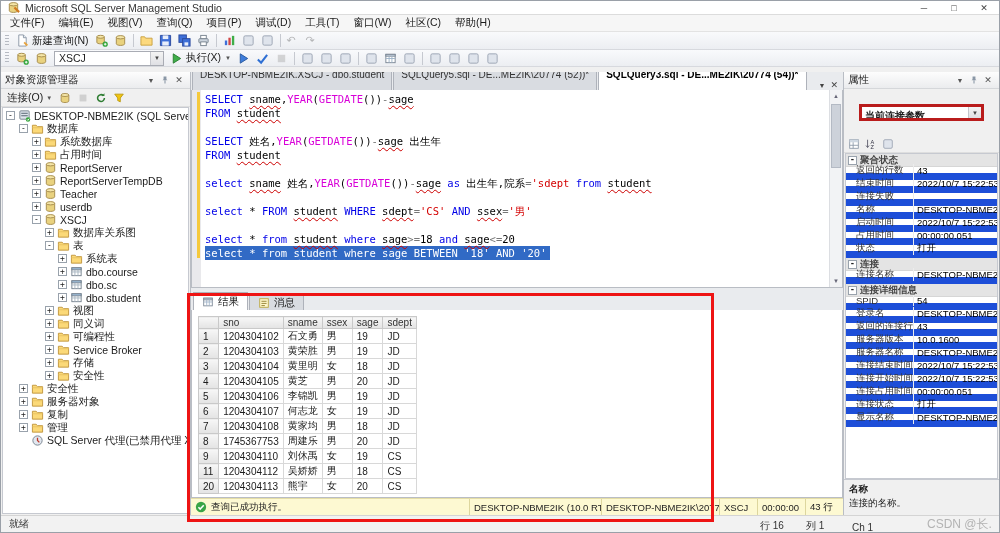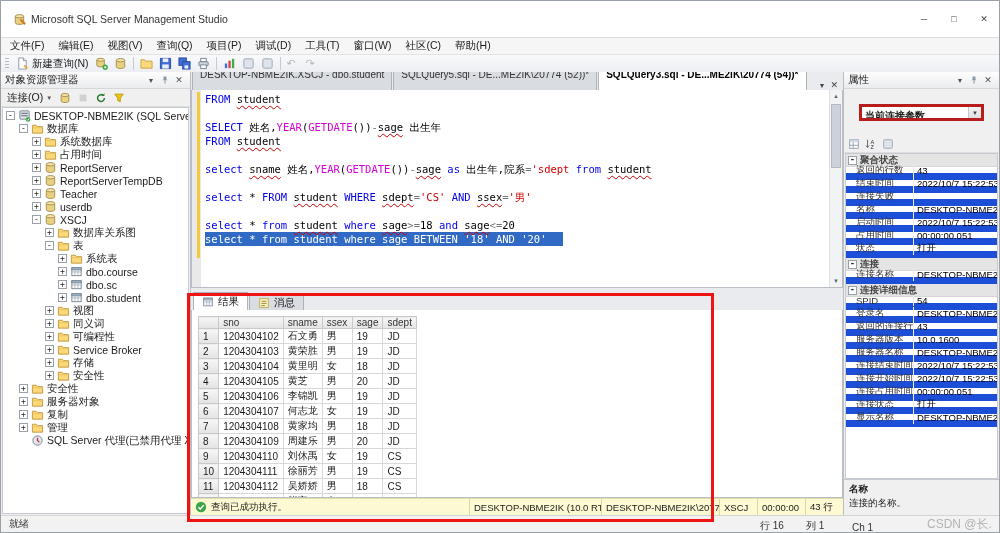--- a/index.html
+++ b/index.html
@@ -1,19 +1,19 @@
 <!DOCTYPE html>
 <html><head>
 <meta charset="utf-8">
 <style>
 *{margin:0;padding:0;box-sizing:border-box}
 html,body{width:1000px;height:533px;overflow:hidden;font-family:"Liberation Sans",sans-serif;font-size:11px;color:#1b1b1b;background:#fff}
 .app{position:relative;width:1000px;height:533px;background:#f0f0f0;border:1px solid #9aa0a8}
 
-.titlebar{height:37px;background:#fff;display:flex;align-items:center;padding-left:12px;border-bottom:1px solid #dcdcdc}
+.titlebar{height:14px;background:#fff;display:flex;align-items:center;padding-left:6px;border-bottom:1px solid #dcdcdc}
 .titlebar .appico{width:13px;height:13px;margin-right:5px}
 .titlebar .t{font-size:10.5px;color:#333}
 .winbtns{margin-left:auto;display:flex;height:100%}
 .winbtn{width:30px;display:flex;align-items:center;justify-content:center;font-size:9px;color:#444}
 .menubar{height:17px;background:#f6f6f6;display:flex;align-items:center;padding-left:2px;border-bottom:1px solid #e3e3e3}
 .menu-item{padding:1px 7px;font-size:10.5px}
 .toolbar{display:flex;align-items:center;background:linear-gradient(#f9fafc,#eceef2);border-bottom:1px solid #d7d9de;padding:0 2px}
 .tb1{height:18px}.tb2{height:17px}
 .grip{width:4px;height:12px;margin:0 4px 0 2px;background:repeating-linear-gradient(to bottom,#b6bac2 0 1px,transparent 1px 3px);flex:none}
 .tbsep{width:1px;height:13px;background:#c6c9d0;margin:0 3px;flex:none}
@@ -57,21 +57,21 @@
 .gutter{width:9px;background:#e9e9ec;position:relative;flex:none}
 .changebar{position:absolute;left:5px;top:2px;width:3px;background:#f5c93c}
 .elines{flex:1;padding:2px 0 0 4px;font-family:"DejaVu Sans Mono",monospace;font-size:10.5px;overflow:hidden}
 .eline{height:14px;line-height:14px;white-space:pre;min-height:14px}
 .tk-k{color:#0000e8}
 .tk-f{color:#d800d8}
 .tk-s{color:#d40000}
 .tk-o{color:#767676}
 .tk-p{color:#000}
 .tk-u{color:#000;text-decoration-line:underline;text-decoration-style:wavy;text-decoration-color:#c00;text-decoration-thickness:1px;text-underline-offset:2px}
-.eline.sel{background:#316ac5;width:max-content;padding-right:16px}
+.eline.sel{background:#316ac5;width:max-content;padding-right:3px}
 .eline.sel span{color:#fff;text-decoration-color:#fff}
 .vscroll{width:13px;background:#f2f3f5;border-left:1px solid #dcdee2;position:relative;flex:none}
 .vthumb{position:absolute;left:1px;right:1px;top:14px;height:64px;background:#cdd2da;border:1px solid #b4bac4}
 .varrow{position:absolute;left:0;right:0;height:12px;display:flex;align-items:center;justify-content:center;font-size:6px;color:#667}
 .hsplit{height:4px;background:#e9ebee;flex:none}
 .results{height:206px;display:flex;flex-direction:column;flex:none}
 .rtabs{height:18px;display:flex;align-items:flex-end;padding-left:2px;flex:none}
 .rtab{height:16px;display:flex;align-items:center;gap:4px;padding:0 8px;font-size:10.5px;background:#d9dce1;border:1px solid #aeb2ba;border-bottom:none;margin-right:1px}
 .rtab.active{background:#fff;height:18px}
 .rtab .tbi,.rtab .tbi svg{width:12px;height:12px}
@@ -683,20 +683,21 @@
           <span class="tabctl">
             <span>▼</span>
             <span style="font-size:9px">✕</span>
           </span>
         </div>
       <div class="editor">
         <div class="gutter">
             <div class="changebar" id="changebar" style="height: 166px;"></div>
           </div>
         <div class="elines" id="elines">
+            <div class="eline"><span class="tk-k">SELECT</span><span class="tk-p"> </span><span class="tk-u">sname</span><span class="tk-p">,</span><span class="tk-f">YEAR</span><span class="tk-p">(</span><span class="tk-f">GETDATE</span><span class="tk-p">())</span><span class="tk-o">-</span><span class="tk-u">sage</span></div>
             <div class="eline"><span class="tk-k">FROM</span><span class="tk-p"> </span><span class="tk-u">student</span></div>
             <div class="eline"></div>
             <div class="eline"><span class="tk-k">SELECT</span><span class="tk-p"> 姓名,</span><span class="tk-f">YEAR</span><span class="tk-p">(</span><span class="tk-f">GETDATE</span><span class="tk-p">())</span><span class="tk-o">-</span><span class="tk-u">sage</span><span class="tk-p"> 出生年</span></div>
             <div class="eline"><span class="tk-k">FROM</span><span class="tk-p"> </span><span class="tk-u">student</span></div>
             <div class="eline"></div>
             <div class="eline"><span class="tk-k">select</span><span class="tk-p"> </span><span class="tk-u">sname</span><span class="tk-p"> 姓名,</span><span class="tk-f">YEAR</span><span class="tk-p">(</span><span class="tk-f">GETDATE</span><span class="tk-p">())</span><span class="tk-o">-</span><span class="tk-u">sage</span><span class="tk-p"> </span><span class="tk-k">as</span><span class="tk-p"> 出生年,院系</span><span class="tk-o">=</span><span class="tk-s">'sdept</span><span class="tk-p"> </span><span class="tk-k">from</span><span class="tk-p"> </span><span class="tk-u">student</span></div>
             <div class="eline"></div>
             <div class="eline"><span class="tk-k">select</span><span class="tk-p"> * </span><span class="tk-k">FROM</span><span class="tk-p"> </span><span class="tk-u">student</span><span class="tk-p"> </span><span class="tk-k">WHERE</span><span class="tk-p"> </span><span class="tk-u">sdept</span><span class="tk-o">=</span><span class="tk-s">'CS'</span><span class="tk-p"> </span><span class="tk-k">AND</span><span class="tk-p"> </span><span class="tk-u">ssex</span><span class="tk-o">=</span><span class="tk-s">'男'</span></div>
             <div class="eline"></div>
             <div class="eline"><span class="tk-k">select</span><span class="tk-p"> * </span><span class="tk-k">from</span><span class="tk-p"> </span><span class="tk-u">student</span><span class="tk-p"> </span><span class="tk-k">where</span><span class="tk-p"> </span><span class="tk-u">sage</span><span class="tk-o">&gt;=</span><span class="tk-p">18</span><span class="tk-p"> </span><span class="tk-k">and</span><span class="tk-p"> </span><span class="tk-u">sage</span><span class="tk-o">&lt;=</span><span class="tk-p">20</span></div>
@@ -787,39 +788,31 @@
                 <tr>
                   <td class="rh">7</td>
                   <td>1204304108</td>
                   <td>黄家均</td>
                   <td>男</td>
                   <td>18</td>
                   <td>JD</td>
                 </tr>
                 <tr>
                   <td class="rh">8</td>
-                  <td>1204304109</td>
+                  <td>1745367753</td>
                   <td>周建乐</td>
                   <td>男</td>
                   <td>20</td>
                   <td>JD</td>
                 </tr>
                 <tr>
                   <td class="rh">9</td>
                   <td>1204304110</td>
                   <td>刘休禹</td>
                   <td>女</td>
-                  <td>19</td>
-                  <td>CS</td>
-                </tr>
-                <tr>
-                  <td class="rh">10</td>
-                  <td>1204304111</td>
-                  <td>徐丽芳</td>
-                  <td>男</td>
                   <td>19</td>
                   <td>CS</td>
                 </tr>
                 <tr>
                   <td class="rh">11</td>
                   <td>1204304112</td>
                   <td>吴娇娇</td>
                   <td>男</td>
                   <td>18</td>
                   <td>CS</td>

